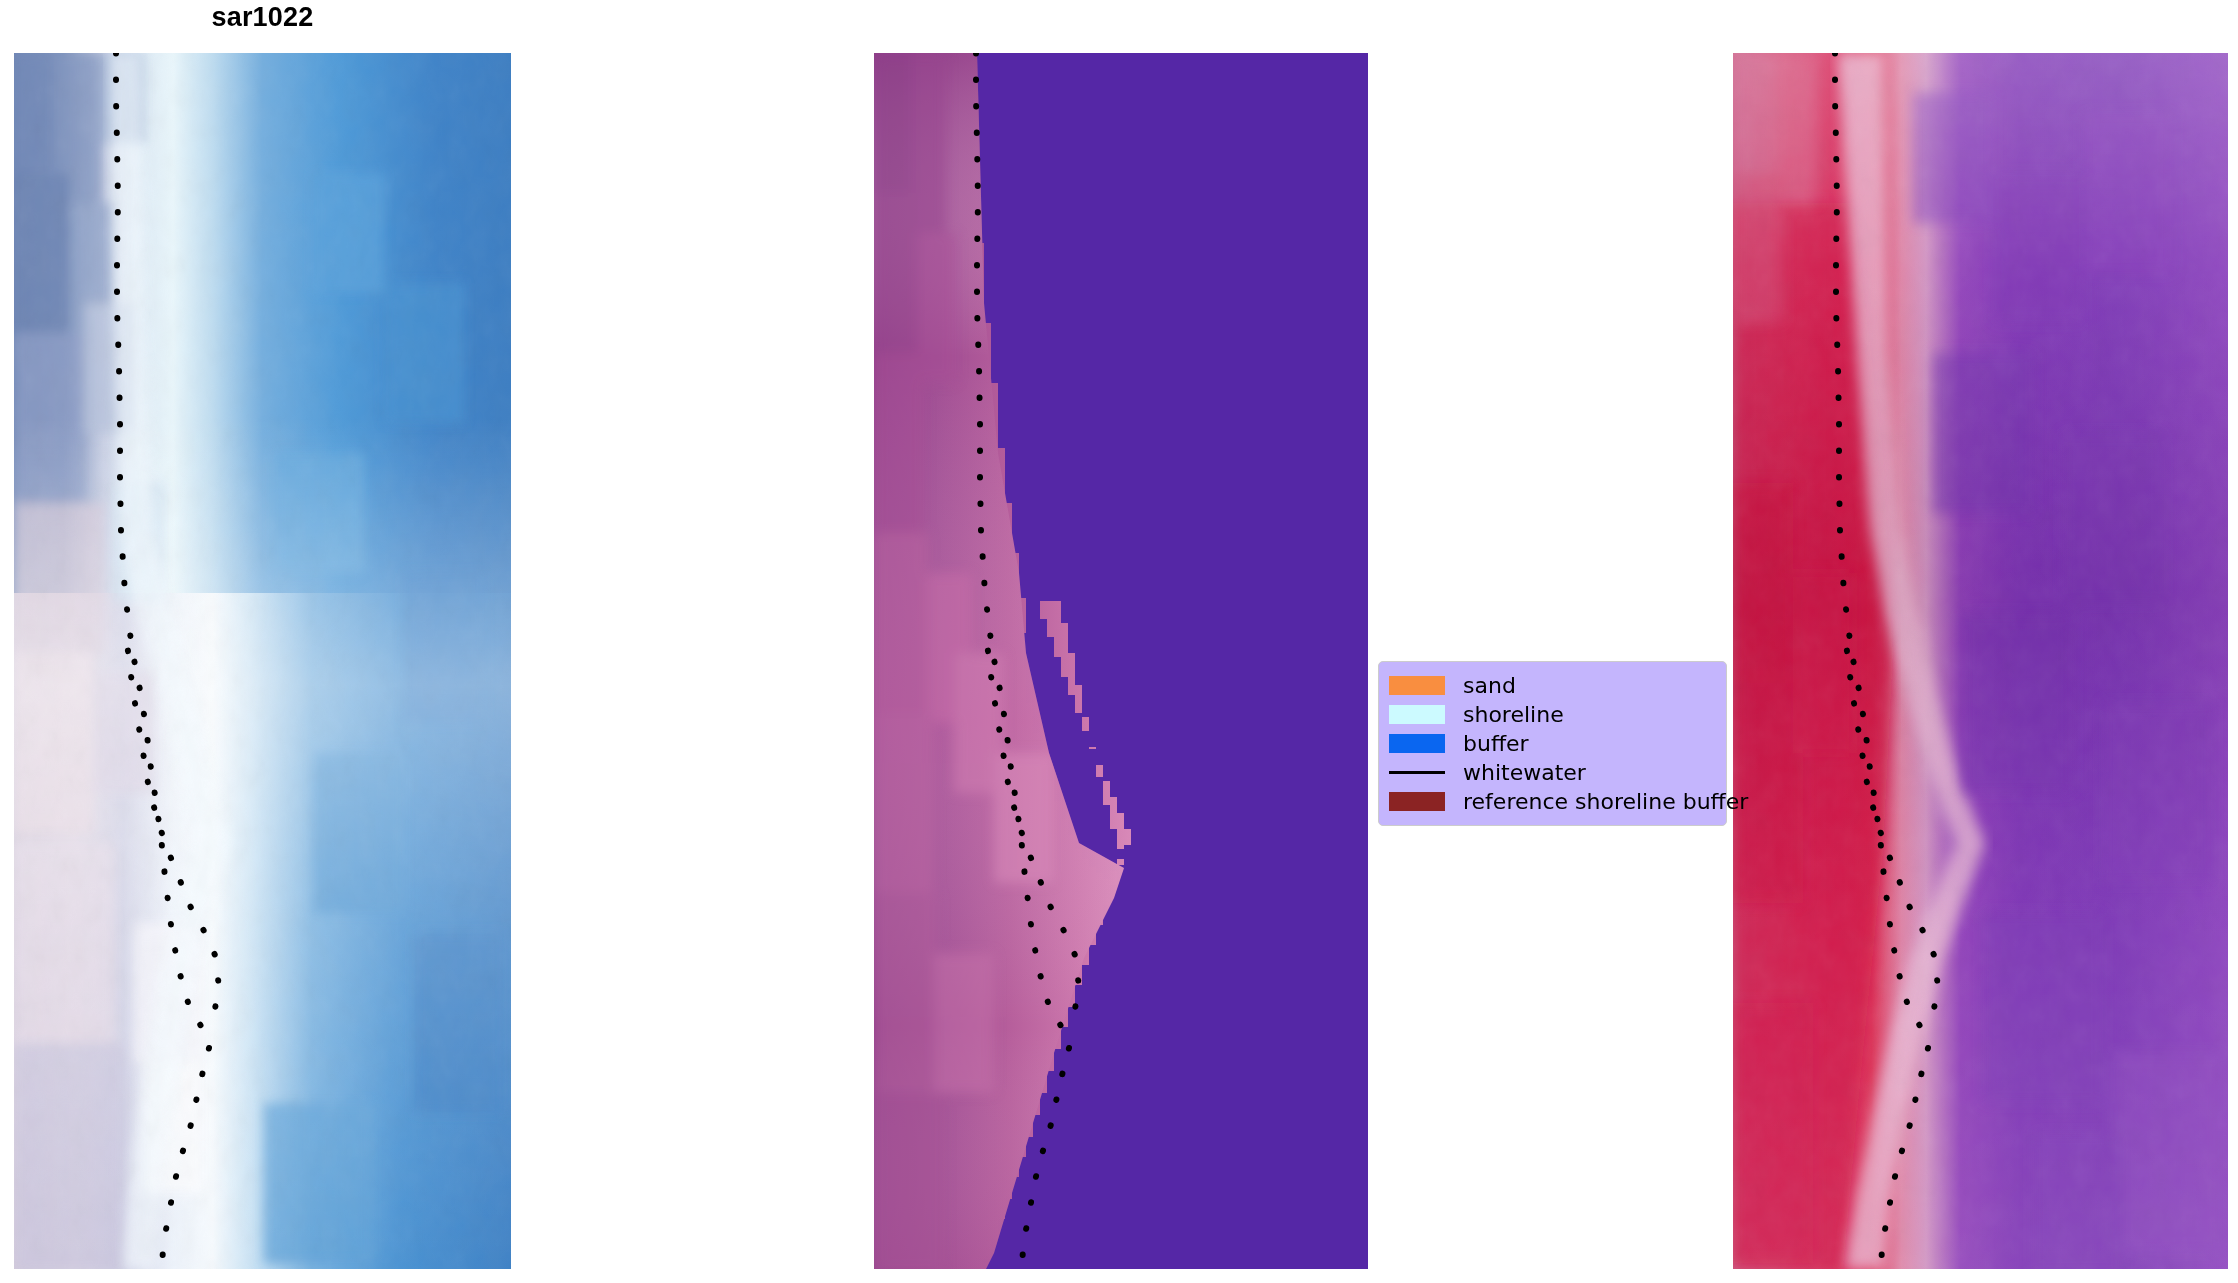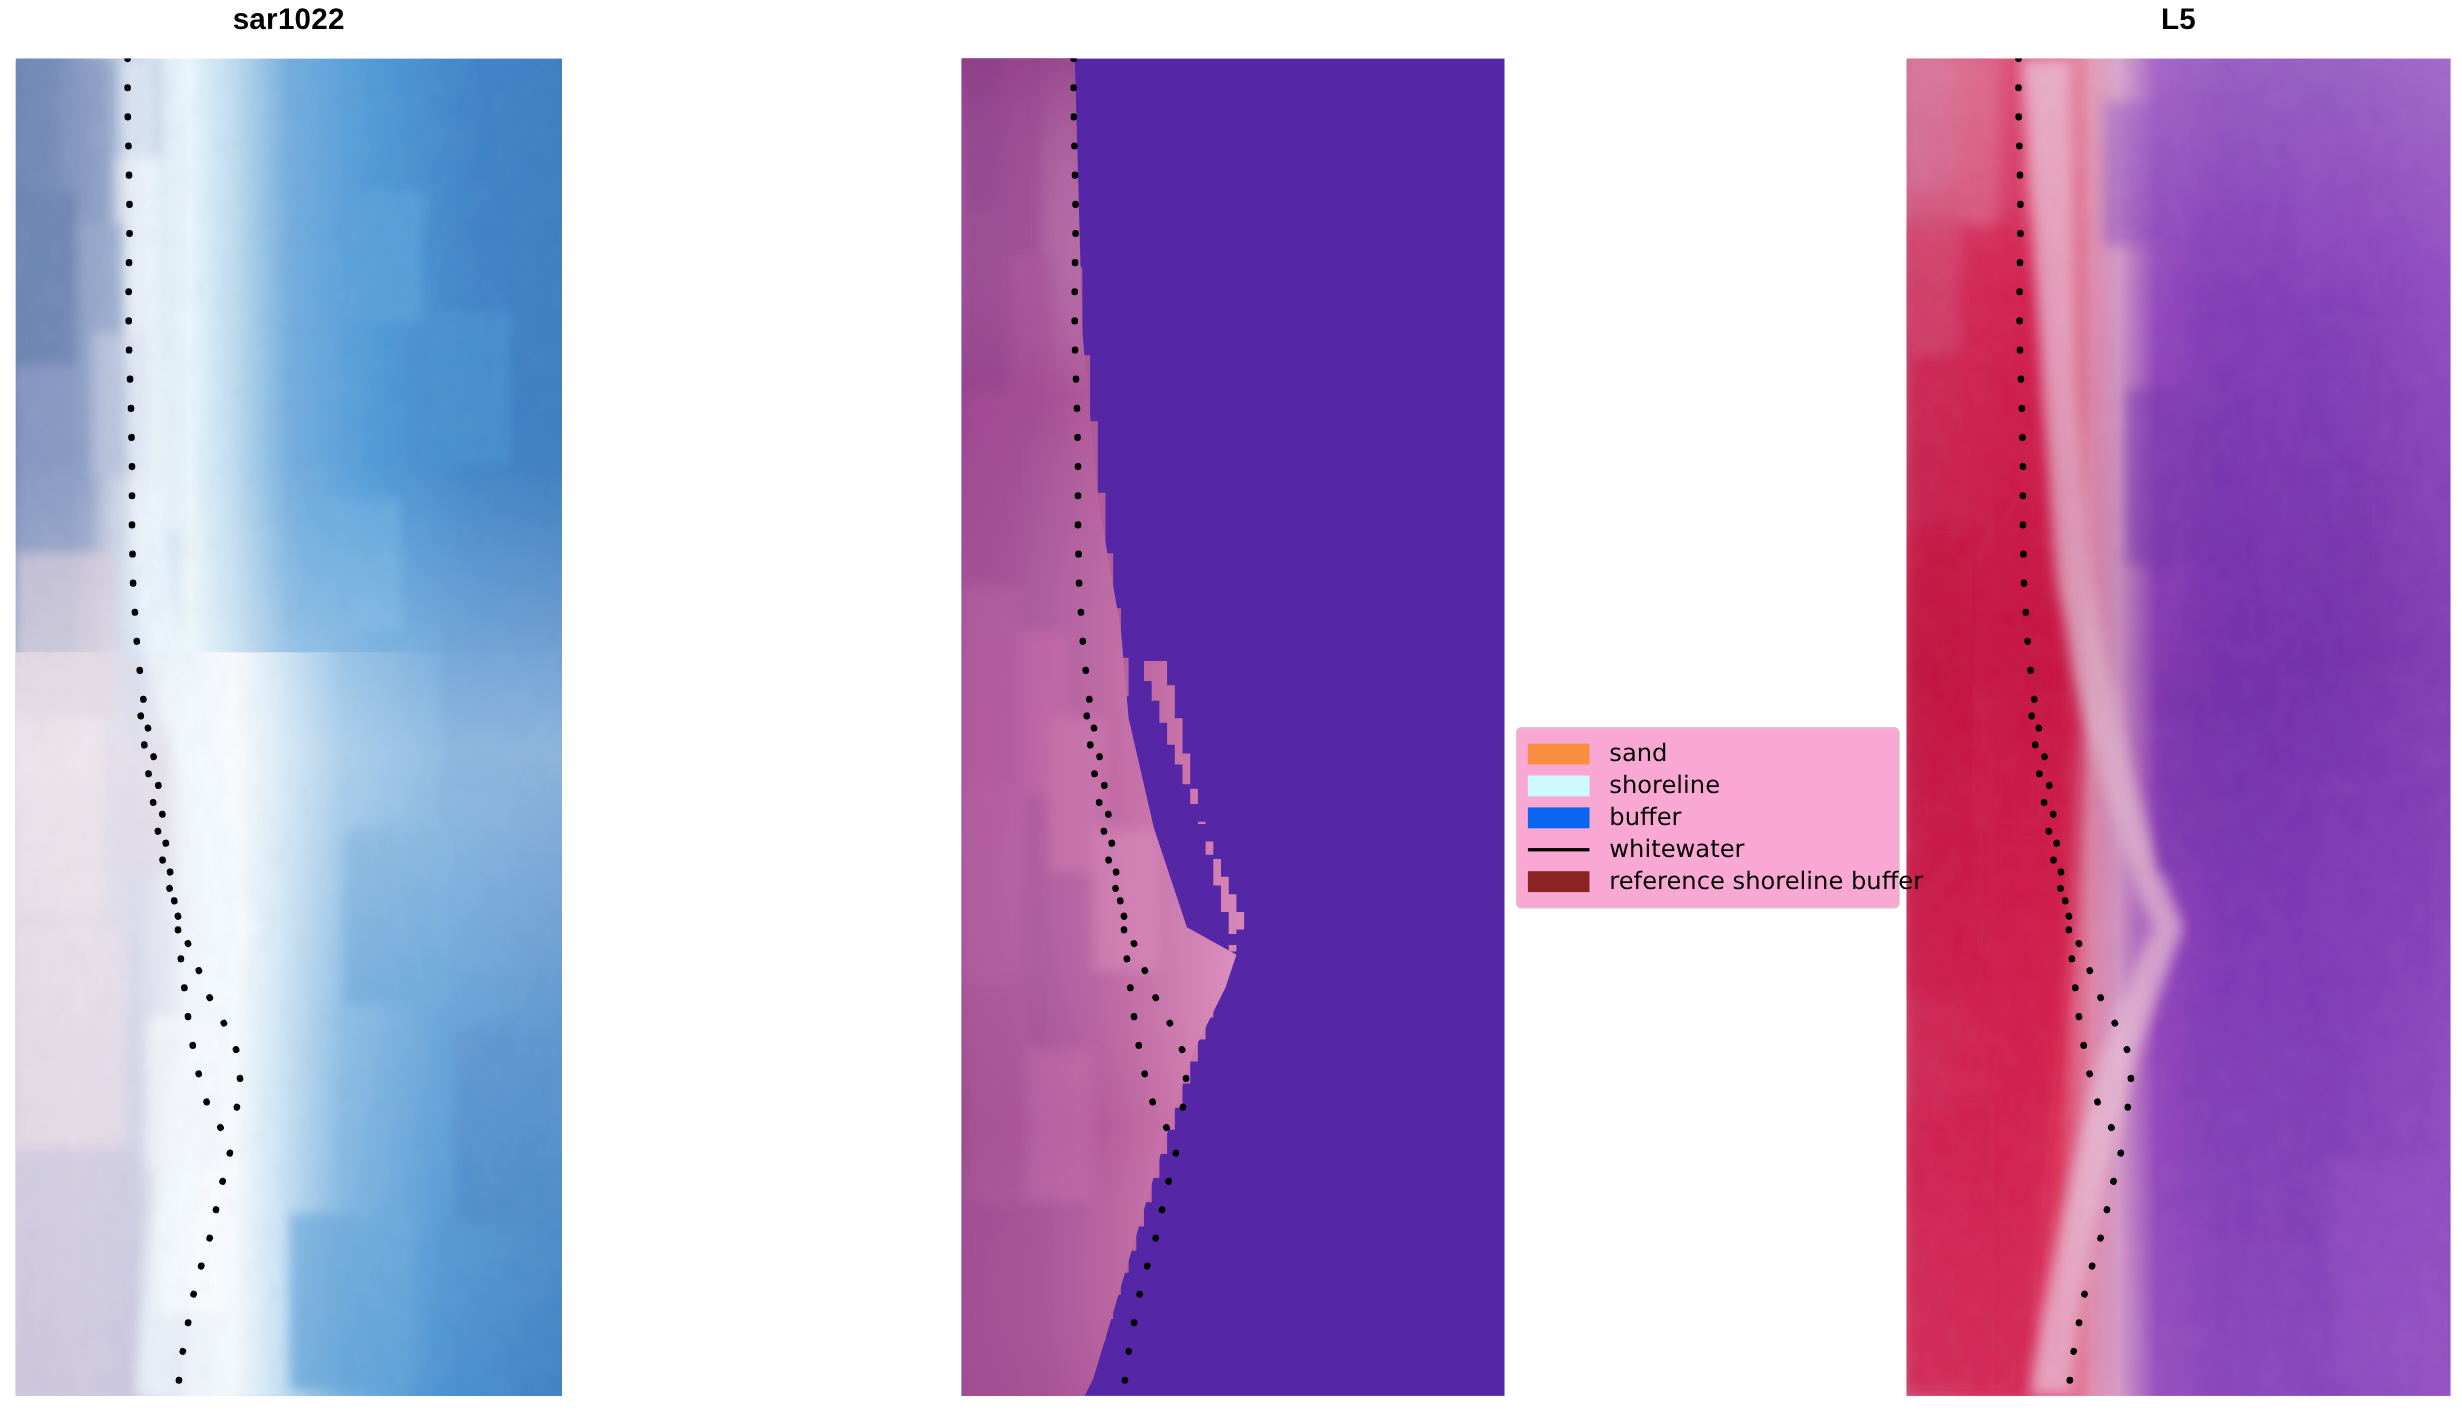--- a/index.html
+++ b/index.html
@@ -46,21 +46,21 @@
     height: 100%;
   }
 
   
   .legend {
     position: absolute;
     left: 1378px;
     top: 661px;
     width: 349px;
     box-sizing: border-box;
-    background: #f9a8d4;
+    background: #c4b5fd;
     border: 1px solid #cccccc;
     border-radius: 5px;
     padding: 9px 10px 9px 10px;
   }
   .legend-row {
     display: flex;
     align-items: center;
     height: 29px;
   }
   .legend-swatch-wrap {
@@ -270,21 +270,20 @@
 
       <polyline points="102,0 102,46 103,89 104,148 103,203 103,255 105,314 106,370 106,426
                 107,478 111,540 118,596 127,642 133,681 135,702 141,742 147,784
                 151,824 157,872 164,914 175,953 187,973 200,961 205,934
                 201,902 189,876 175,851 164,822 152,793 142,762 134,730
                 128,693 122,657 116,616 111,572" fill="none" stroke="#000000" stroke-width="6" stroke-linecap="round" stroke-dasharray="0.5 26"></polyline>
       <polyline points="195,995 185,1034 178,1068 168,1101 160,1131 155,1162 150,1186 148,1210" fill="none" stroke="#000000" stroke-width="6" stroke-linecap="round" stroke-dasharray="0.5 26"></polyline>
     </svg>
   </div>
 
-  <div class="panel-title" style="left:1733px; top:2px; width:495px;">L5</div>
 
   <div class="panel" style="left:1733px; top:53px; width:495px; height:1216px;">
     <svg class="raster" viewBox="0 0 495 1216" preserveAspectRatio="none">
       <defs>
         <filter id="pxblur3" x="-5%" y="-5%" width="110%" height="110%">
           <feGaussianBlur stdDeviation="6.5"></feGaussianBlur>
         </filter>
         <filter id="grain3" x="0" y="0" width="100%" height="100%">
           <feTurbulence type="fractalNoise" baseFrequency="0.05 0.04" numOctaves="3" seed="7" result="n"></feTurbulence>
           <feColorMatrix in="n" type="saturate" values="0"></feColorMatrix>

